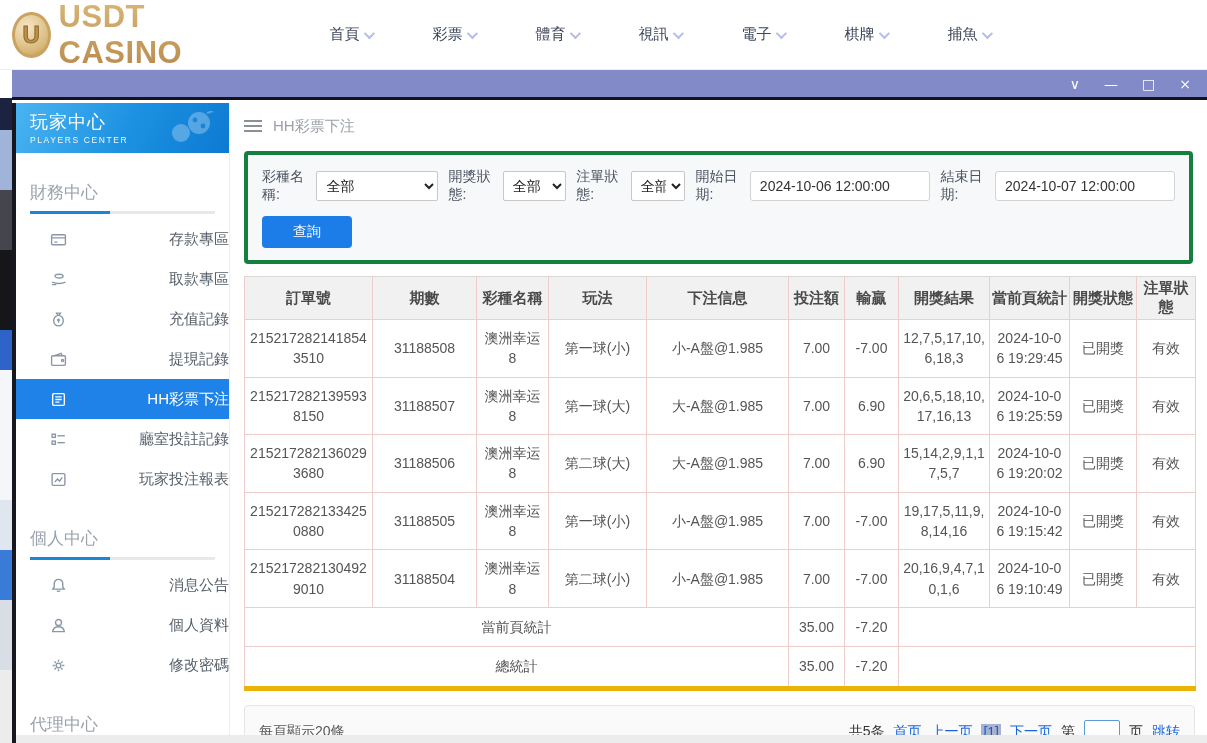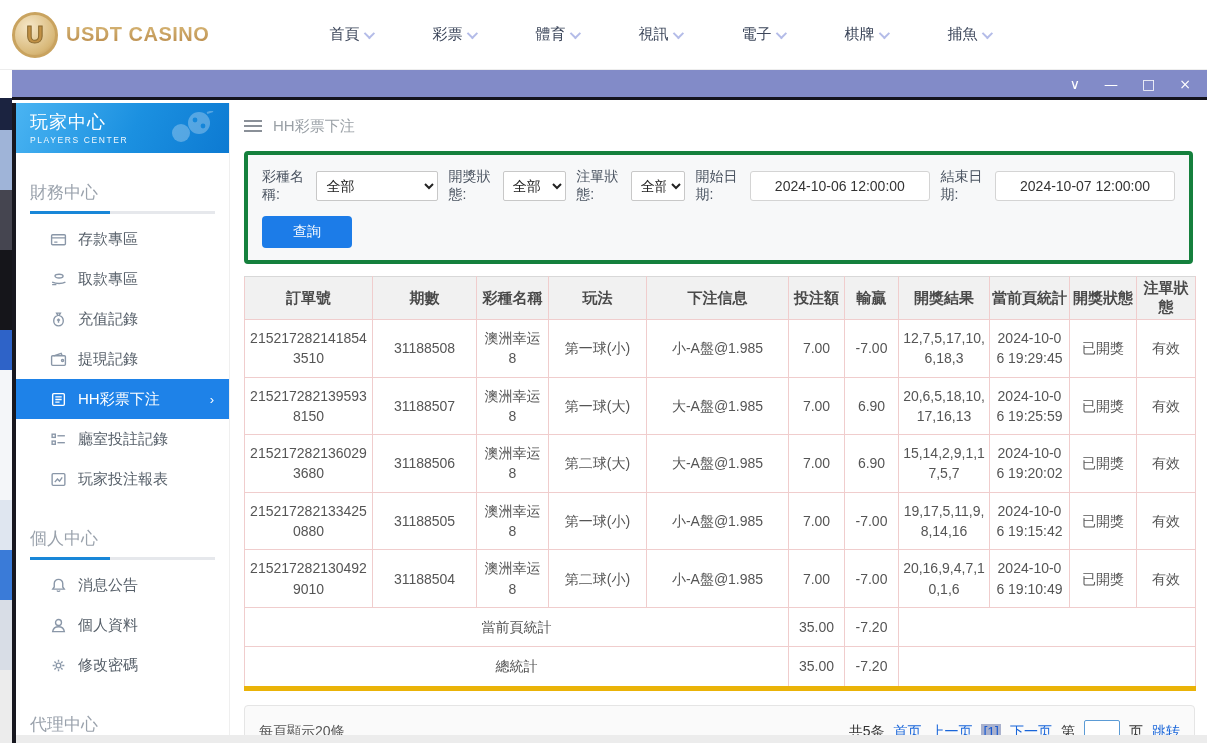--- a/index.html
+++ b/index.html
@@ -7,21 +7,21 @@
   body { font-family:"Liberation Sans","DejaVu Sans",sans-serif; background:#fff; position:relative; }
 
   
   .topbar { position:absolute; top:0; left:0; width:1207px; height:70px; background:#fff;
             border-bottom:1px solid #ededed; display:flex; align-items:center; z-index:5; }
   .logo-wrap { display:flex; align-items:center; margin-left:12px; width:225px; }
   .logo-circle { width:46px; height:46px; border-radius:50%; border:3px solid #c9a35f;
                  color:#c09045; display:flex; align-items:center; justify-content:center;
                  font-size:24px; font-weight:bold; background:radial-gradient(circle at 35% 30%, #f6e7c8, #d8b878 70%, #b98a4a);
                  -webkit-text-stroke:1px #8a6a30; }
-  .logo-text { margin-left:8px; font-size:20px; font-weight:800; letter-spacing:0.5px;
+  .logo-text { margin-left:8px; font-size:31px; font-weight:800; letter-spacing:0.5px;
                background:linear-gradient(180deg,#d8b878,#b98a4a); -webkit-background-clip:text;
                background-clip:text; color:transparent; }
   .nav { display:flex; margin-left:62px; }
   .nav-item { display:flex; align-items:center; gap:4px; width:103px; justify-content:center;
               font-size:15px; color:#3c465a; cursor:pointer; }
   .chev { width:8px; height:8px; border-right:2px solid #b4bce8; border-bottom:2px solid #b4bce8;
           transform:rotate(45deg) translateY(-2px); }
 
   
   .bg-strip { position:absolute; left:0; top:70px; width:12px; height:673px;
@@ -43,42 +43,42 @@
   .sidebar { width:214px; height:100%; background:#fff; border-right:1px solid #efefef; overflow:hidden; flex:none; }
   .side-header { height:50px; background:linear-gradient(115deg,#4ab4f2 0%,#1b90e0 55%,#0d7ad2 100%);
                  color:#fff; padding:7px 0 6px 14px; position:relative; overflow:hidden; }
   .side-title { font-size:18px; letter-spacing:1px; }
   .side-sub { font-size:8.5px; letter-spacing:1.6px; opacity:.92; margin-top:1px; }
   .pad-deco { position:absolute; right:12px; top:8px; width:56px; height:34px; opacity:.28; }
   .side-section-title { color:#9aa2ac; font-size:17px; padding:28px 14px 7px; }
   .side-underline { height:3px; margin:0 14px 5px; background:#e6e8ec; position:relative; }
   .side-underline::before { content:""; position:absolute; left:0; top:0; height:3px; width:80px; background:#1887d8; }
   .side-item { height:40px; display:flex; align-items:center; padding-left:34px; color:#57606a;
-               font-size:15px; cursor:pointer; position:relative; }
+               font-size:15px; cursor:pointer; position:relative;justify-content:space-between; }
   .side-item .icn { width:17px; height:17px; margin-right:11px; color:#8a97a8; flex:none; }
   .side-item.active { background:#1e82e8; color:#fff; }
   .side-item.active .icn { color:#fff; }
   .side-item .arrow { position:absolute; right:15px; font-size:13px; color:#fff; }
 
   
   .main { flex:1; background:#fff; padding:0 14px; overflow:hidden; position:relative; }
   .breadcrumb { height:46px; display:flex; align-items:center; gap:11px; color:#9aa0a6; font-size:15px; }
   .hamb { width:18px; height:12px; display:flex; flex-direction:column; justify-content:space-between; cursor:pointer; }
   .hamb i { display:block; height:2px; background:#8a9098; }
 
   .filter-panel { margin-top:2px; background:#f7f8f9; border:4px solid #15803d; border-radius:4px;
                   padding:13px 14px 12px; }
   .filter-row { display:flex; align-items:center; font-size:14px; color:#4a5360; }
   .filter-row label { margin-right:5px; }
   .filter-row .gap { width:13px; }
   select { height:30px; border:1px solid #c8c8c8; border-radius:2px; background:#fff; font-size:14px;
            color:#222; padding:0 2px 0 5px; font-family:inherit; }
   .sel-lottery { width:145px; } .sel-draw { width:74px; } .sel-order { width:54px; }
   .date-input { height:30px; width:180px; border:1px solid #d4d4d4; border-radius:3px; padding:0 9px;
-                font-size:14px; color:#333; font-family:inherit;text-align:center; }
+                font-size:14px; color:#333; font-family:inherit; }
   .query-btn { margin-top:12px; background:#1c7ce8; color:#fff; border:none; border-radius:4px;
                height:32px; padding:0 31px; font-size:14px; cursor:pointer; font-family:inherit; }
 
   .table-wrap { margin-top:12px; }
   table { width:951px; border-collapse:collapse; table-layout:fixed; }
   th { background:#f1f1f1; font-size:15px; color:#4a4a4a; font-weight:bold; height:43px;
        border:1px solid #f0cdcd; border-top:1px solid #d8d8d8; padding:2px; }
   td { font-size:14px; color:#555; text-align:center; padding:8px 4px; word-break:break-all;
        line-height:1.45; border:1px solid #f0cdcd; background:#fff; }
   tr.sum-row td { padding:9px 4px; }

